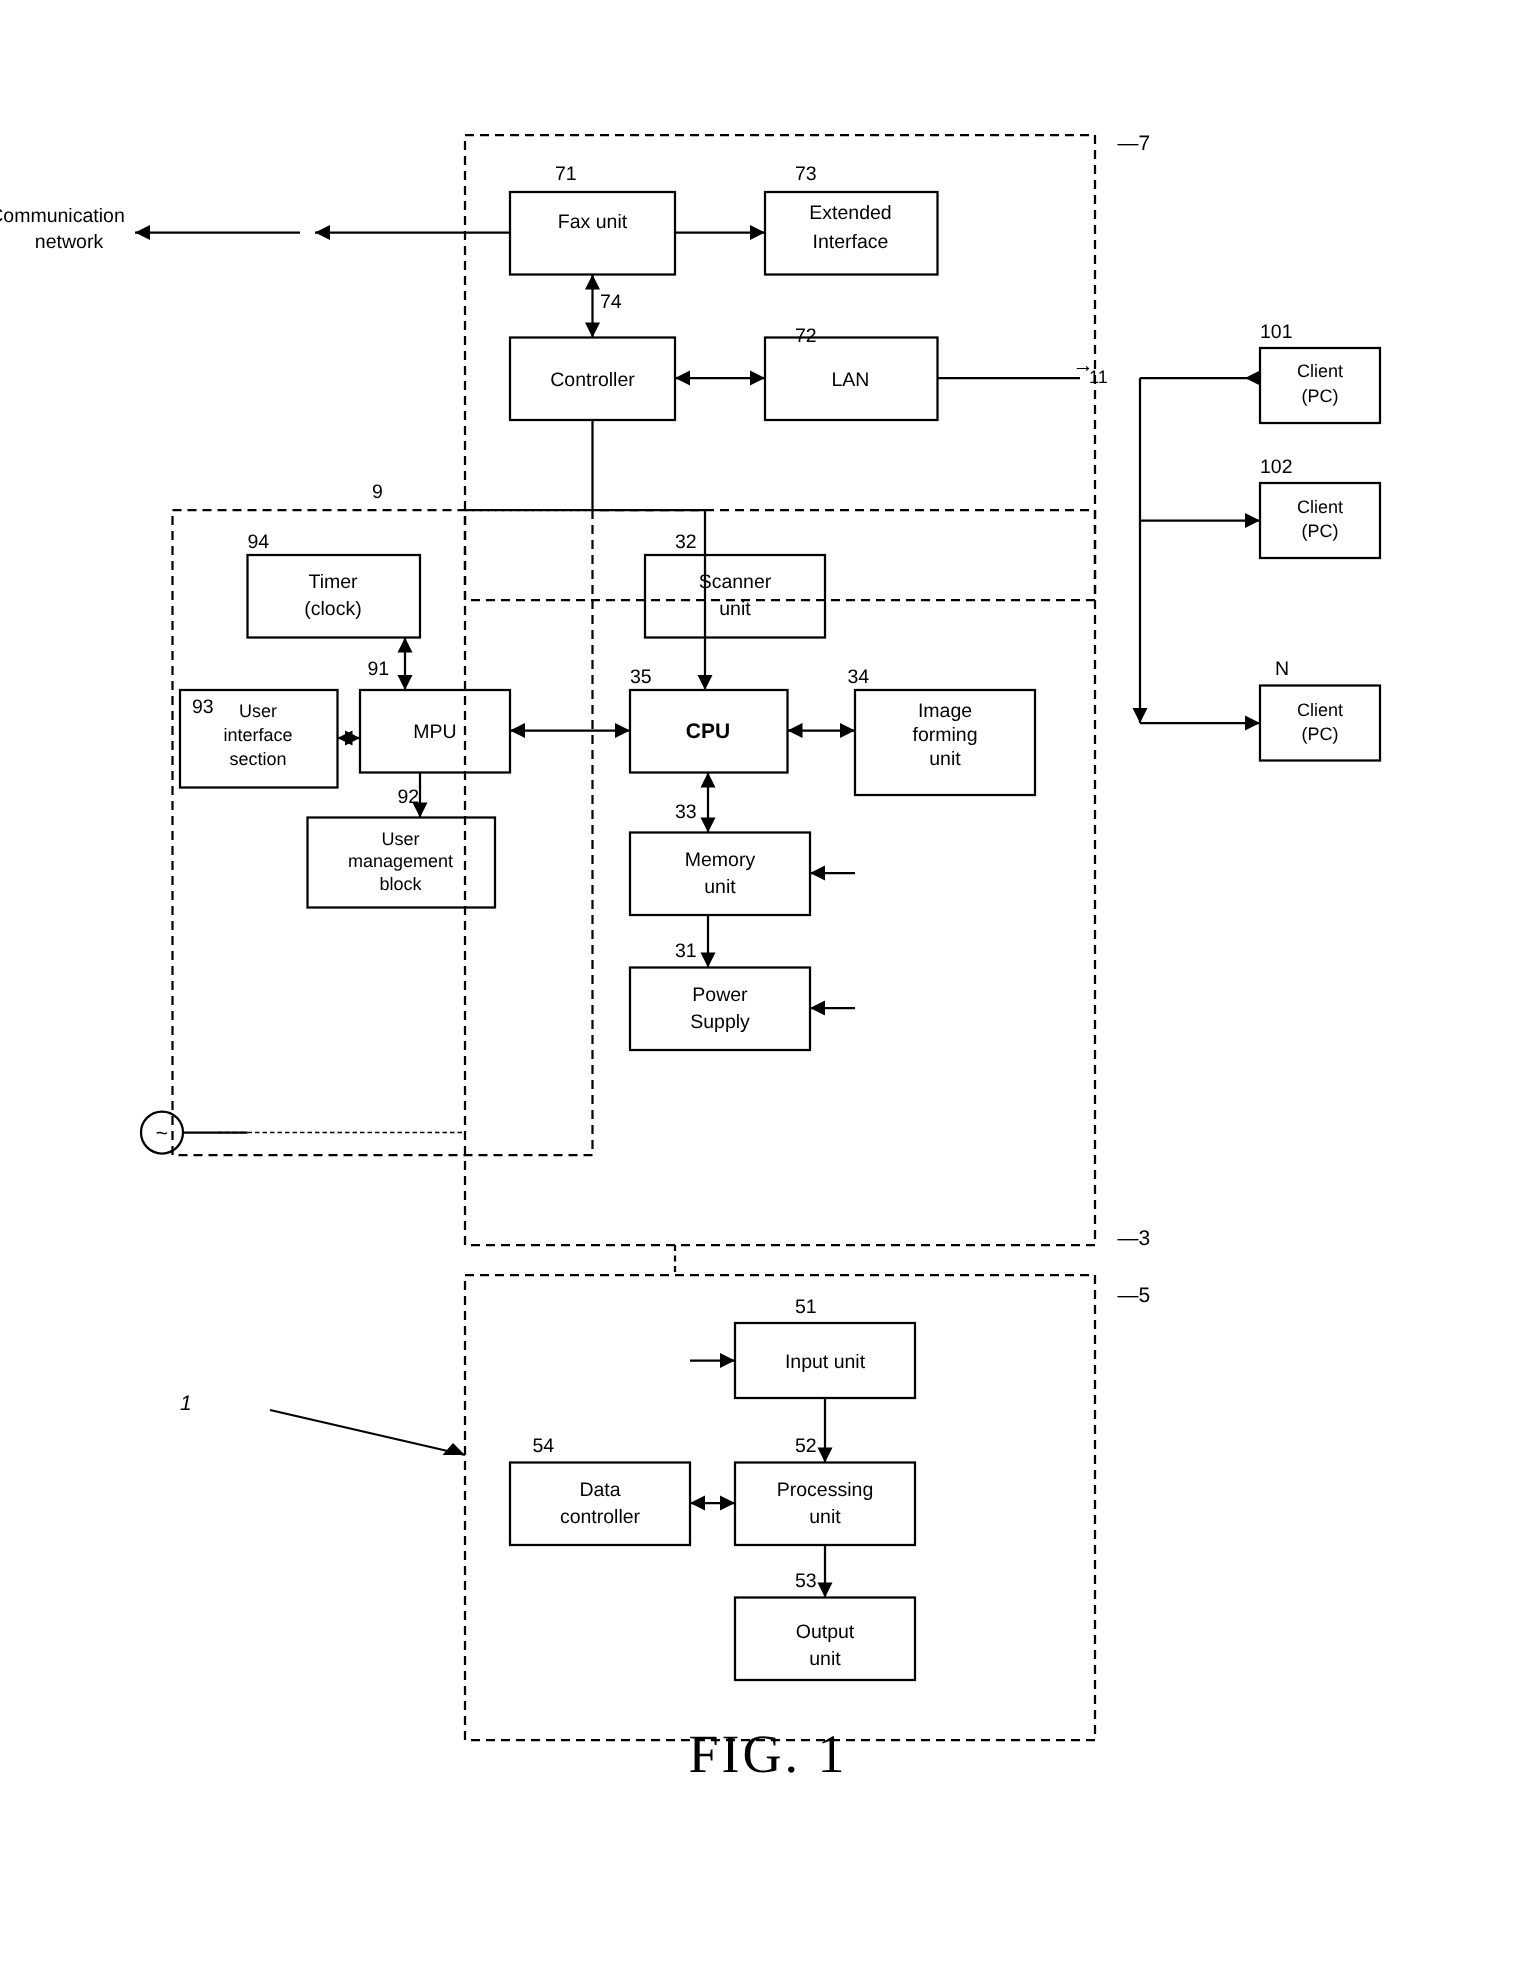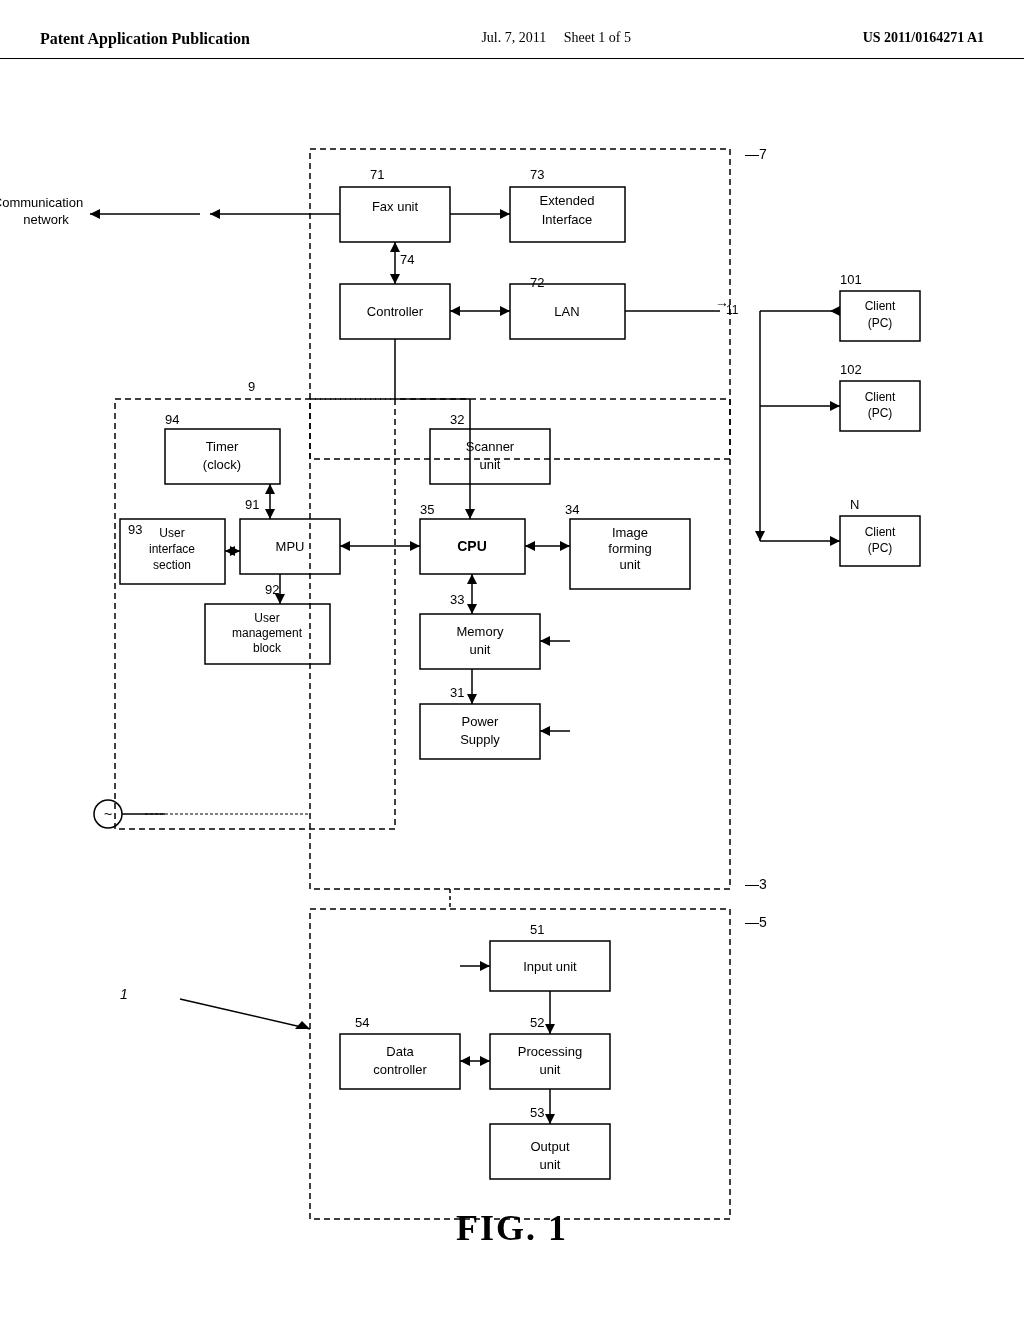--- a/index.html
+++ b/index.html
@@ -55,37 +55,29 @@
       height: 100%;
     }
 
     
     .fig-label {
       position: absolute;
       bottom: 30px;
       left: 50%;
       transform: translateX(-50%);
       font-size: 36px;
-      font-weight: bold;
+      font-weight: normal;
       letter-spacing: 2px;
     }
   </style>
 </head>
 <body>
 
 <div class="page">
 
-  <div class="header">
-    <div class="header-left">Patent Application Publication</div>
-    <div class="header-center">
-      <span>Jul. 7, 2011</span>&nbsp;&nbsp;&nbsp;&nbsp;
-      <span>Sheet 1 of 5</span>
-    </div>
-    <div class="header-right">US 2011/0164271 A1</div>
-  </div>
 
   <div class="diagram-area">
     <svg class="diagram" viewBox="0 0 1024 1200">
 
       
       
       <rect x="310" y="80" width="420" height="310" fill="none" stroke="#000" stroke-width="1.5" stroke-dasharray="6,4"></rect>
       
       <text x="745" y="90" font-size="14" font-family="Arial, sans-serif">—7</text>
       

